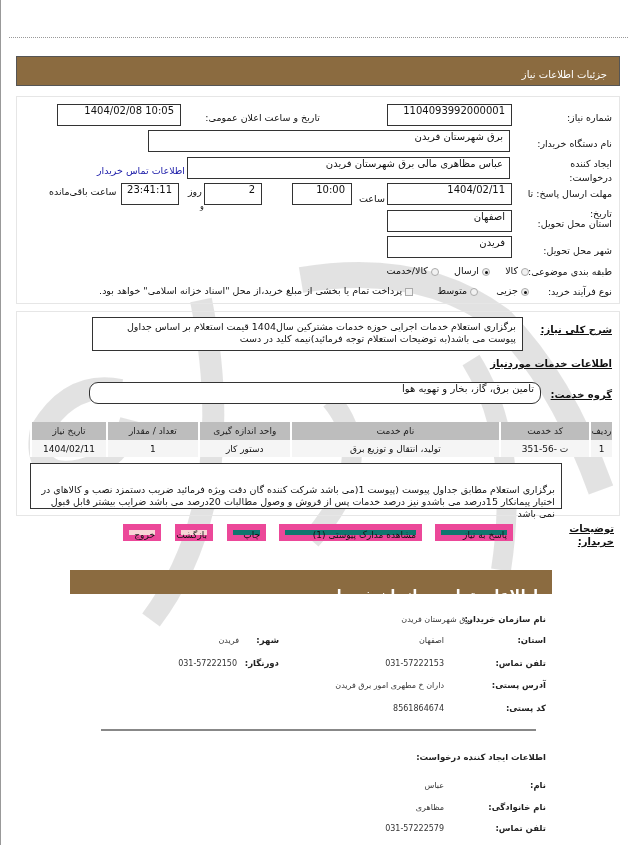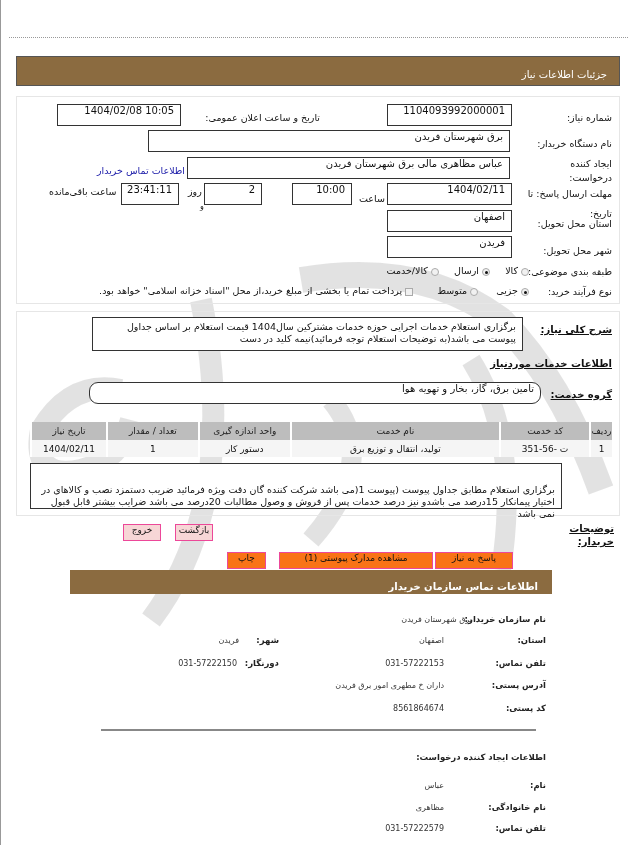--- a/index.html
+++ b/index.html
@@ -15,24 +15,24 @@
   .box.ltr { direction: ltr; justify-content: flex-end; }
   .lbl { position: absolute; direction: rtl; text-align: right; font-size: 9.5px; white-space: nowrap; }
   .link { color: #1a1aa8; }
   .radio { display: inline-block; width: 8px; height: 8px; border-radius: 50%; border: 1px solid #aaa; background: #f1f1f1; vertical-align: middle; position: relative; }
   .radio.on::after { content: ""; position: absolute; left: 2px; top: 2px; width: 3px; height: 3px; border-radius: 50%; background: #111; }
   .chk { display: inline-block; width: 8px; height: 8px; border: 1px solid #aaa; background: #f1f1f1; vertical-align: middle; }
   .bold { font-weight: bold; text-decoration: underline; }
   table.items { position: absolute; left: 29px; top: 422px; width: 582px; border-collapse: collapse; direction: rtl; font-size: 9px; }
   table.items th { background: #bdbdbd; color: #222; font-weight: normal; height: 18px; border-left: 2px solid #fff; text-align: center; }
   table.items td { background: #f5f5f5; height: 17px; text-align: center; border-left: 2px solid #fff; }
-  .btn { position: absolute; top: 524px; height: 17px; border: 1px solid #ec4899; font-size: 9px; text-align: center; line-height: 10px; direction: rtl; }
-  .btn.green { background: #f97316; margin-top: 28px; }
+  .btn { position: absolute; top: 524px; height: 17px; border: 6px solid #ec4899; font-size: 9px; text-align: right; line-height: 10px; direction: rtl; }
+  .btn.green { background: #0f766e; }
   .btn.red { background: #f7d6d6; }
-  .sec2-bar { position: absolute; left: 69px; top: 570px; width: 482px; height: 24px; background: #8b6b40; color: #fff; font-size: 10px; font-weight: bold; direction: rtl; text-align: right; padding: 11px 14px 0 0; }
+  .sec2-bar { position: absolute; left: 69px; top: 570px; width: 482px; height: 24px; background: #8b6b40; color: #fff; font-size: 14px; font-weight: bold; direction: rtl; text-align: right; padding: 17px 14px 0 0; }
   .hline { position: absolute; left: 100px; top: 729px; width: 435px; border-top: 2px solid #888; }
   .c-lbl { position: absolute; font-size: 8.5px; direction: rtl; white-space: nowrap; font-weight: bold; color: #222; }
   .c-val { position: absolute; font-size: 8px; direction: rtl; white-space: nowrap; color: #333; }
 </style>
 </head>
 <body>
 
 <div class="page">
 
   <div class="dotted-rule"></div>
@@ -153,21 +153,21 @@
       </tr>
     </tbody>
   </table>
 
   <span class="lbl bold" style="right:20px;top:478px;width:42px;white-space:normal;line-height:13px;font-size:10px;margin-top:44px;">توضیحات خریدار:</span>
   <div class="box" style="left:29px;top:463px;width:532px;height:46px;align-items:flex-start;padding-top:20px;line-height:12px;white-space:normal;font-size:9.5px;">
     <span>برگزاری استعلام مطابق جداول پیوست (پیوست 1(می باشد شرکت کننده گان دقت ویژه فرمائید ضریب دستمزد نصب و کالاهای در اختیار پیمانکار 15درصد می باشدو نیز درصد خدمات پس از فروش و وصول مطالبات 20درصد می باشد ضرایب بیشتر قابل قبول نمی باشد</span>
   </div>
 
   <div class="btn green" style="left:434px;top:524px;width:78px;">پاسخ به نیاز</div>
-  <div class="btn green" style="left:278px;width:154px;">مشاهده مدارک پیوستی (1)</div>
+  <div class="btn green" style="left:278px;width:143px;">مشاهده مدارک پیوستی (1)</div>
   <div class="btn green" style="left:226px;width:39px;">چاپ</div>
   <div class="btn red" style="left:174px;width:38px;">بازگشت</div>
   <div class="btn red" style="left:122px;width:38px;">خروج</div>
 
   <div class="sec2-bar">
     <span>اطلاعات تماس سازمان خریدار</span>
   </div>
 
   <span class="c-lbl" style="right:88px;top:614px;">نام سازمان خریدار:</span>
   <span class="c-val" style="right:162px;top:615px;">برق شهرستان فریدن</span>

